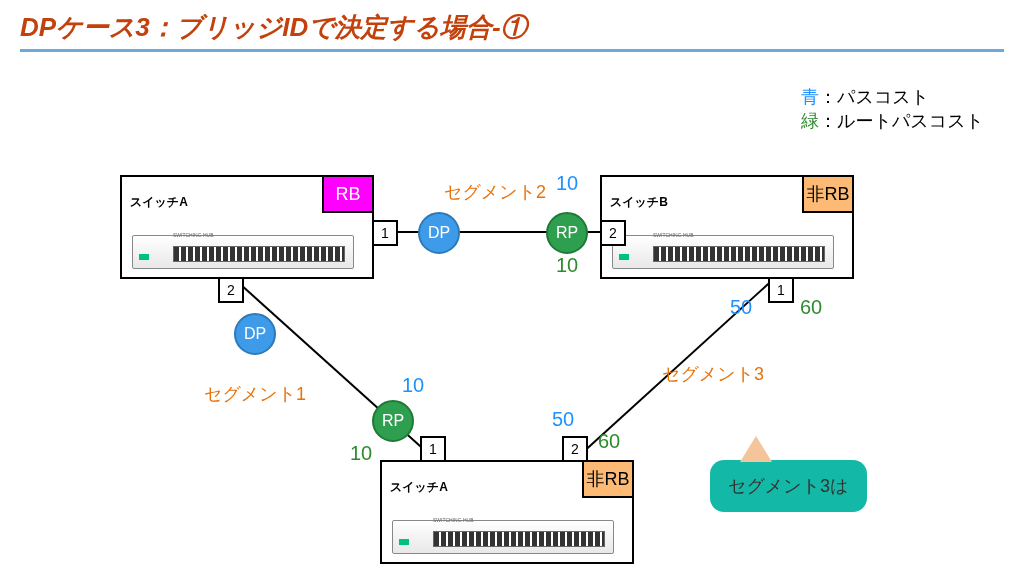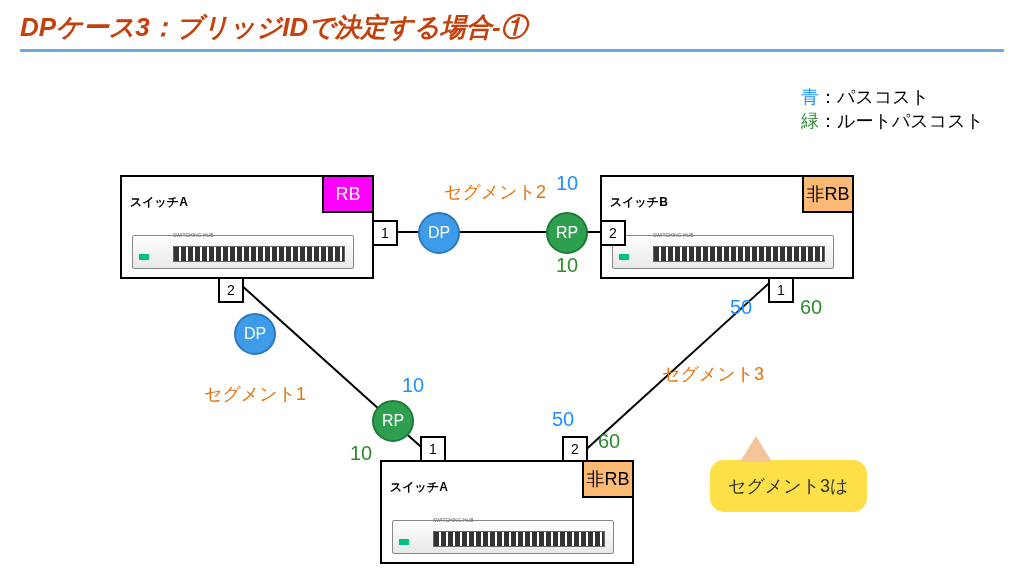--- a/index.html
+++ b/index.html
@@ -17,21 +17,21 @@
   .hub .lbl{position:absolute;left:40px;top:-4px;font-size:5px;color:#666}
   .hub .pwr{position:absolute;left:6px;top:18px;width:10px;height:6px;background:#00c080}
   .portbox{position:absolute;width:22px;height:22px;border:2px solid #000;display:flex;align-items:center;justify-content:center;font-size:14px;background:#fff}
   .rolecircle{position:absolute;width:38px;height:38px;border-radius:50%;display:flex;align-items:center;justify-content:center;font-size:16px;color:#fff;font-weight:400}
   .dpcol{background:#3d9be9;border:2px solid #2e7ab8}
   .rpcol{background:#2e9e4f;border:2px solid #1e7a36}
   .seglabel{position:absolute;font-size:18px;color:#e8730d}
   .costblue{position:absolute;font-size:20px;color:#1e90ff}
   .costgreen{position:absolute;font-size:20px;color:#2e8b2e}
   svg.lines{position:absolute;left:0;top:0;width:1024px;height:586px;pointer-events:none}
-  .callout{position:absolute;background:#fde047;border-radius:14px;padding:14px 18px;font-size:18px;color:#333}
+  .callout{position:absolute;background:#14b8a6;border-radius:14px;padding:14px 18px;font-size:18px;color:#333}
   .callout .tail{position:absolute;left:30px;top:-24px;width:0;height:0;border-left:16px solid transparent;border-right:16px solid transparent;border-bottom:26px solid #f4c49a}
 </style>
 </head>
 <body>
 
 <div class="title">DPケース3：ブリッジIDで決定する場合-①</div>
 
 <div class="legend">
   <div><span class="b">青</span><span>：パスコスト</span></div>
   <div><span class="g">緑</span><span>：ルートパスコスト</span></div>

